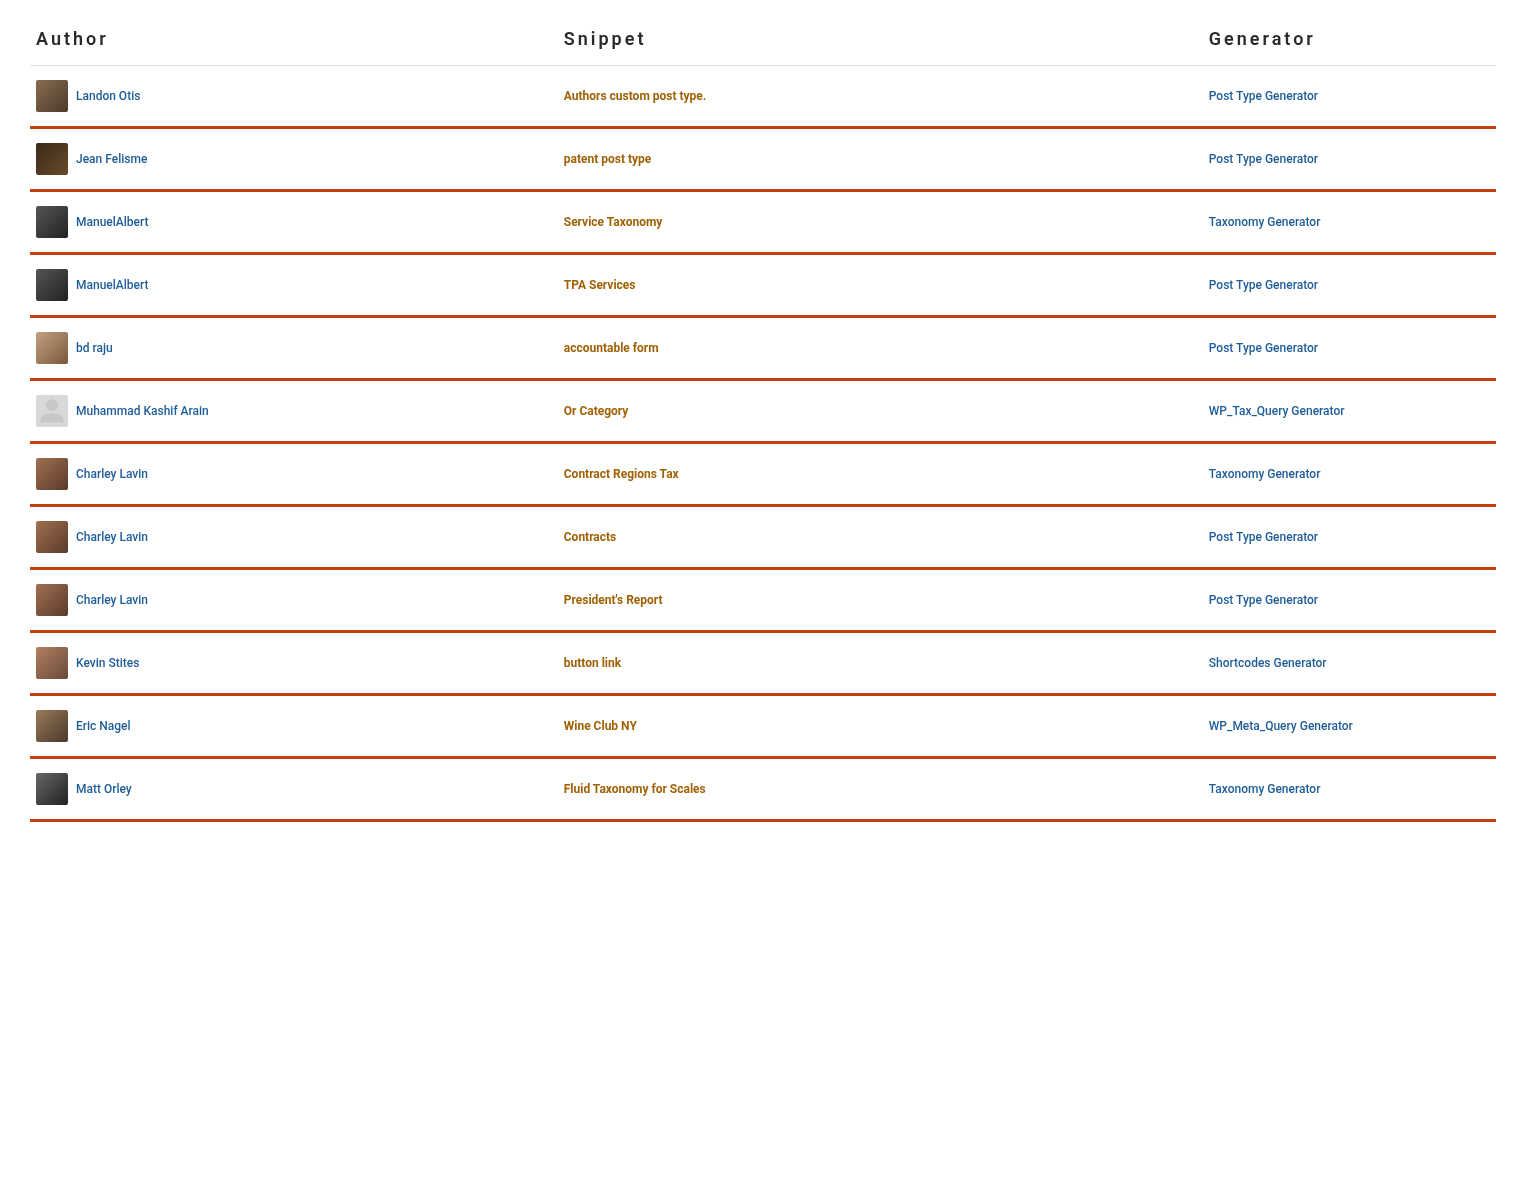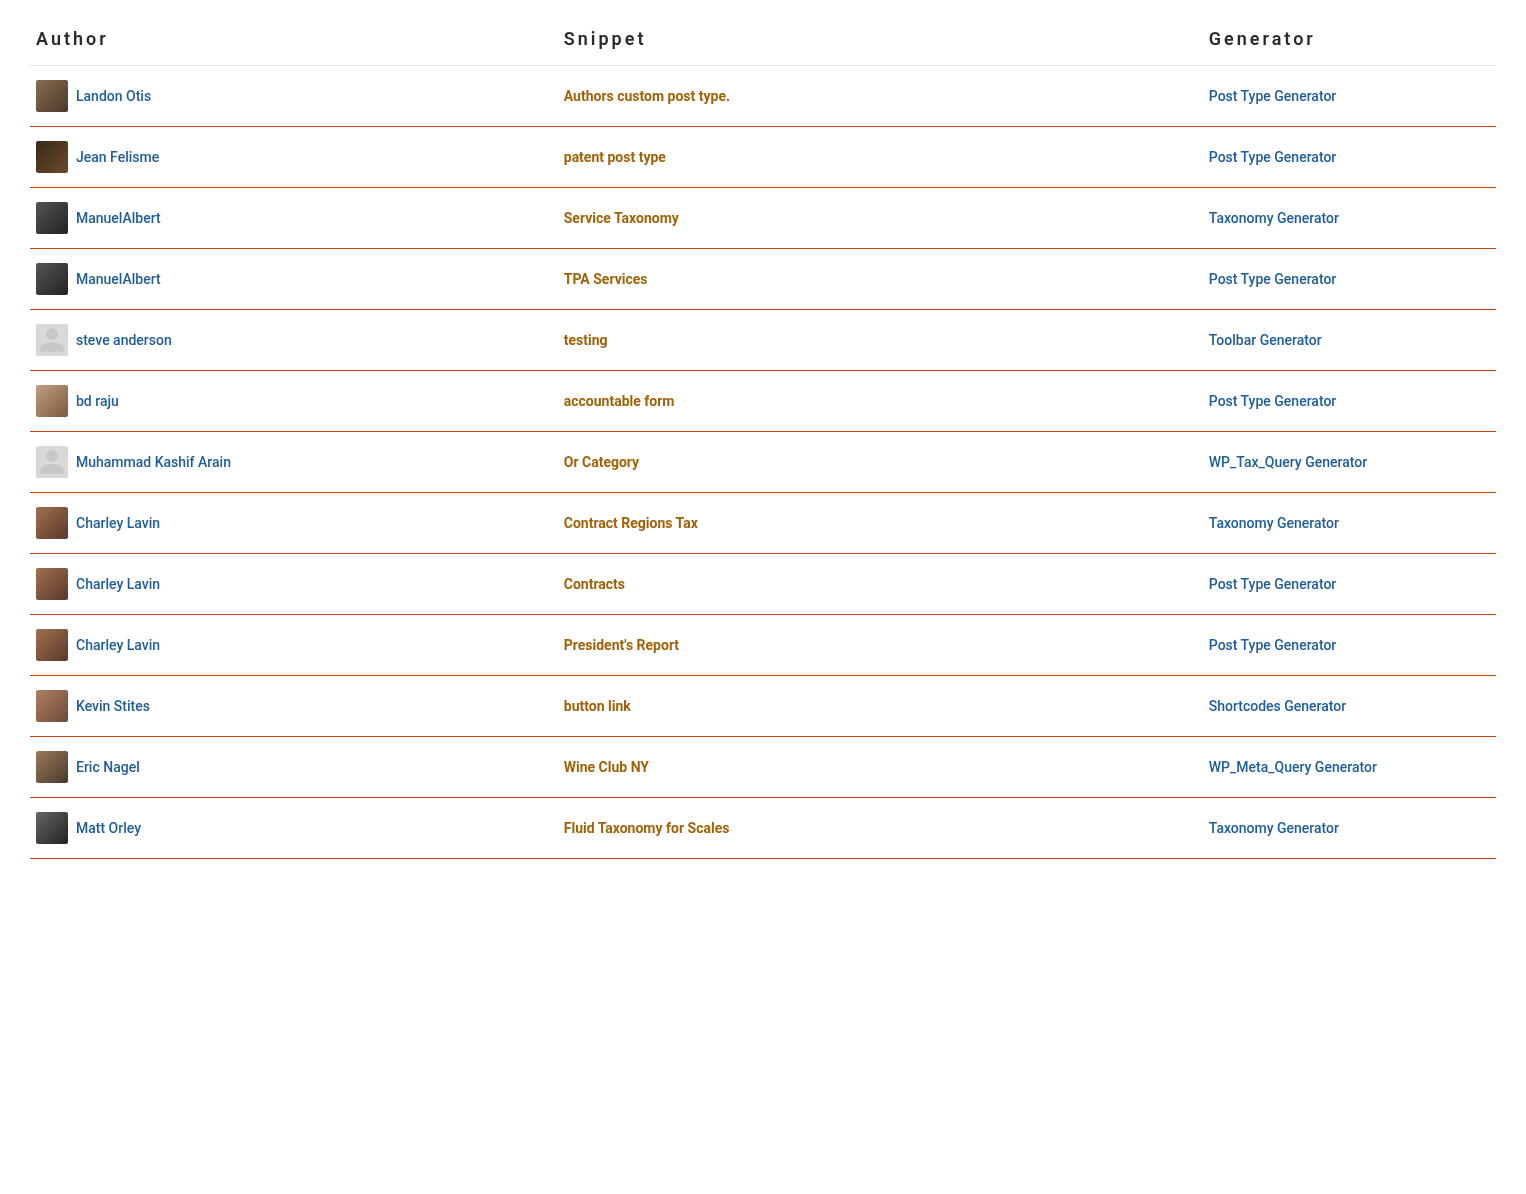--- a/index.html
+++ b/index.html
@@ -19,23 +19,23 @@
     letter-spacing: 3px;
     text-transform: none;
     color: #2a2a2a;
     font-size: 18px;
     padding: 8px 6px 16px 6px;
     border-bottom: 1px solid #e4e4e4;
     margin-top: 43px;
   }
   tbody td {
     padding: 14px 6px;
-    border-bottom: 1px solid #c2410c;
+    border-bottom: 3px solid #c2410c;
     vertical-align: middle;
-    font-size: 14px;
+    font-size: 12px;
   }
   .author-cell {
     display: flex;
     align-items: center;
     gap: 8px;
   }
   .avatar {
     width: 32px;
     height: 32px;
     flex-shrink: 0;
@@ -126,34 +126,20 @@
             <div class="avatar av-bw"></div>
             <a href="#" class="link">ManuelAlbert</a>
           </div>
         </td>
         <td><a href="#" class="snippet-link">TPA Services</a></td>
         <td><a href="#" class="link">Post Type Generator</a></td>
       </tr>
       <tr>
         <td>
           <div class="author-cell">
-            <div class="avatar av-gray silhouette">
-              <svg viewBox="0 0 24 24">
-                <path d="M12 12c2.7 0 5-2.3 5-5s-2.3-5-5-5-5 2.3-5 5 2.3 5 5 5zm0 2c-3.3 0-10 1.7-10 5v3h20v-3c0-3.3-6.7-5-10-5z"></path>
-              </svg>
-            </div>
-            <a href="#" class="link">steve anderson</a>
-          </div>
-        </td>
-        <td><a href="#" class="snippet-link">testing</a></td>
-        <td><a href="#" class="link">Toolbar Generator</a></td>
-      </tr>
-      <tr>
-        <td>
-          <div class="author-cell">
             <div class="avatar av-photo3"></div>
             <a href="#" class="link">bd raju</a>
           </div>
         </td>
         <td><a href="#" class="snippet-link">accountable form</a></td>
         <td><a href="#" class="link">Post Type Generator</a></td>
       </tr>
       <tr>
         <td>
           <div class="author-cell">

